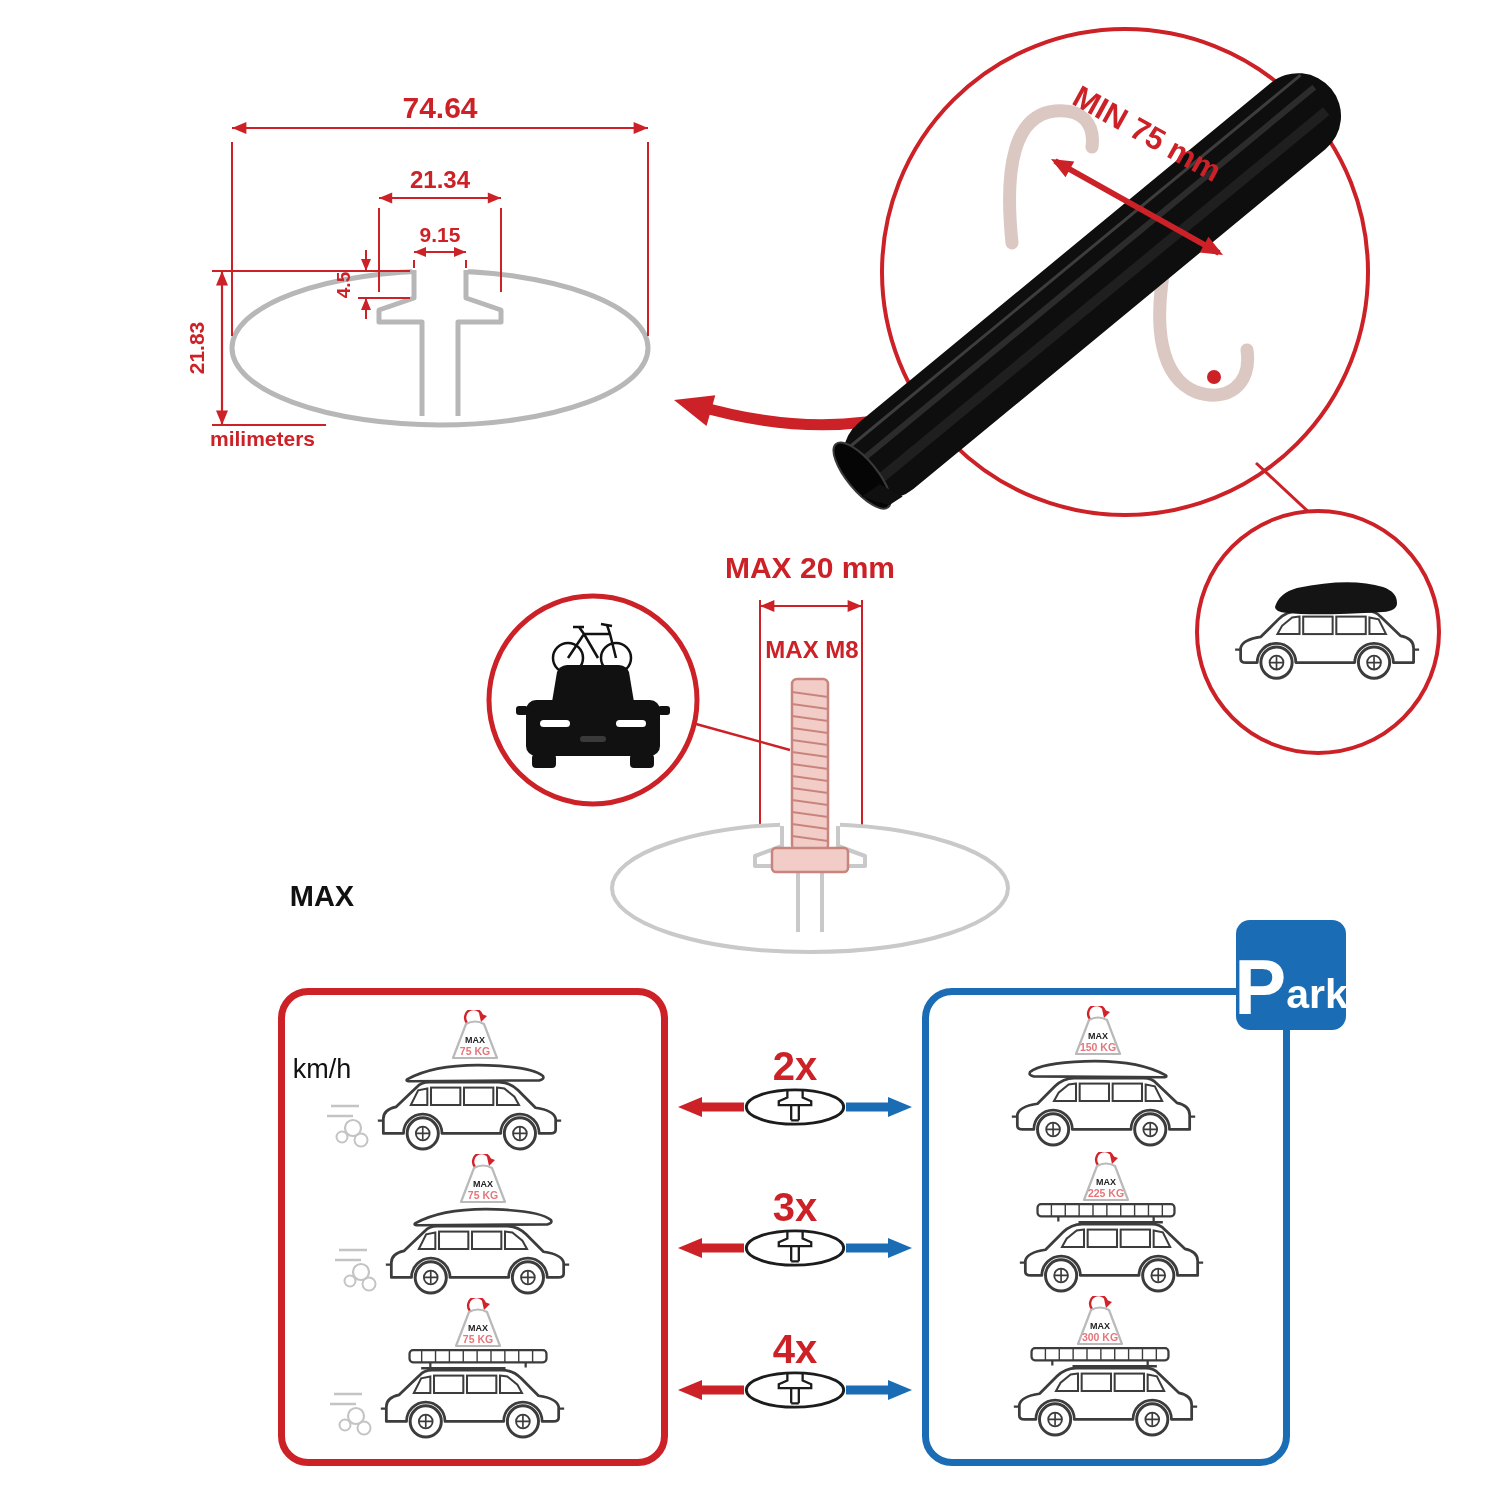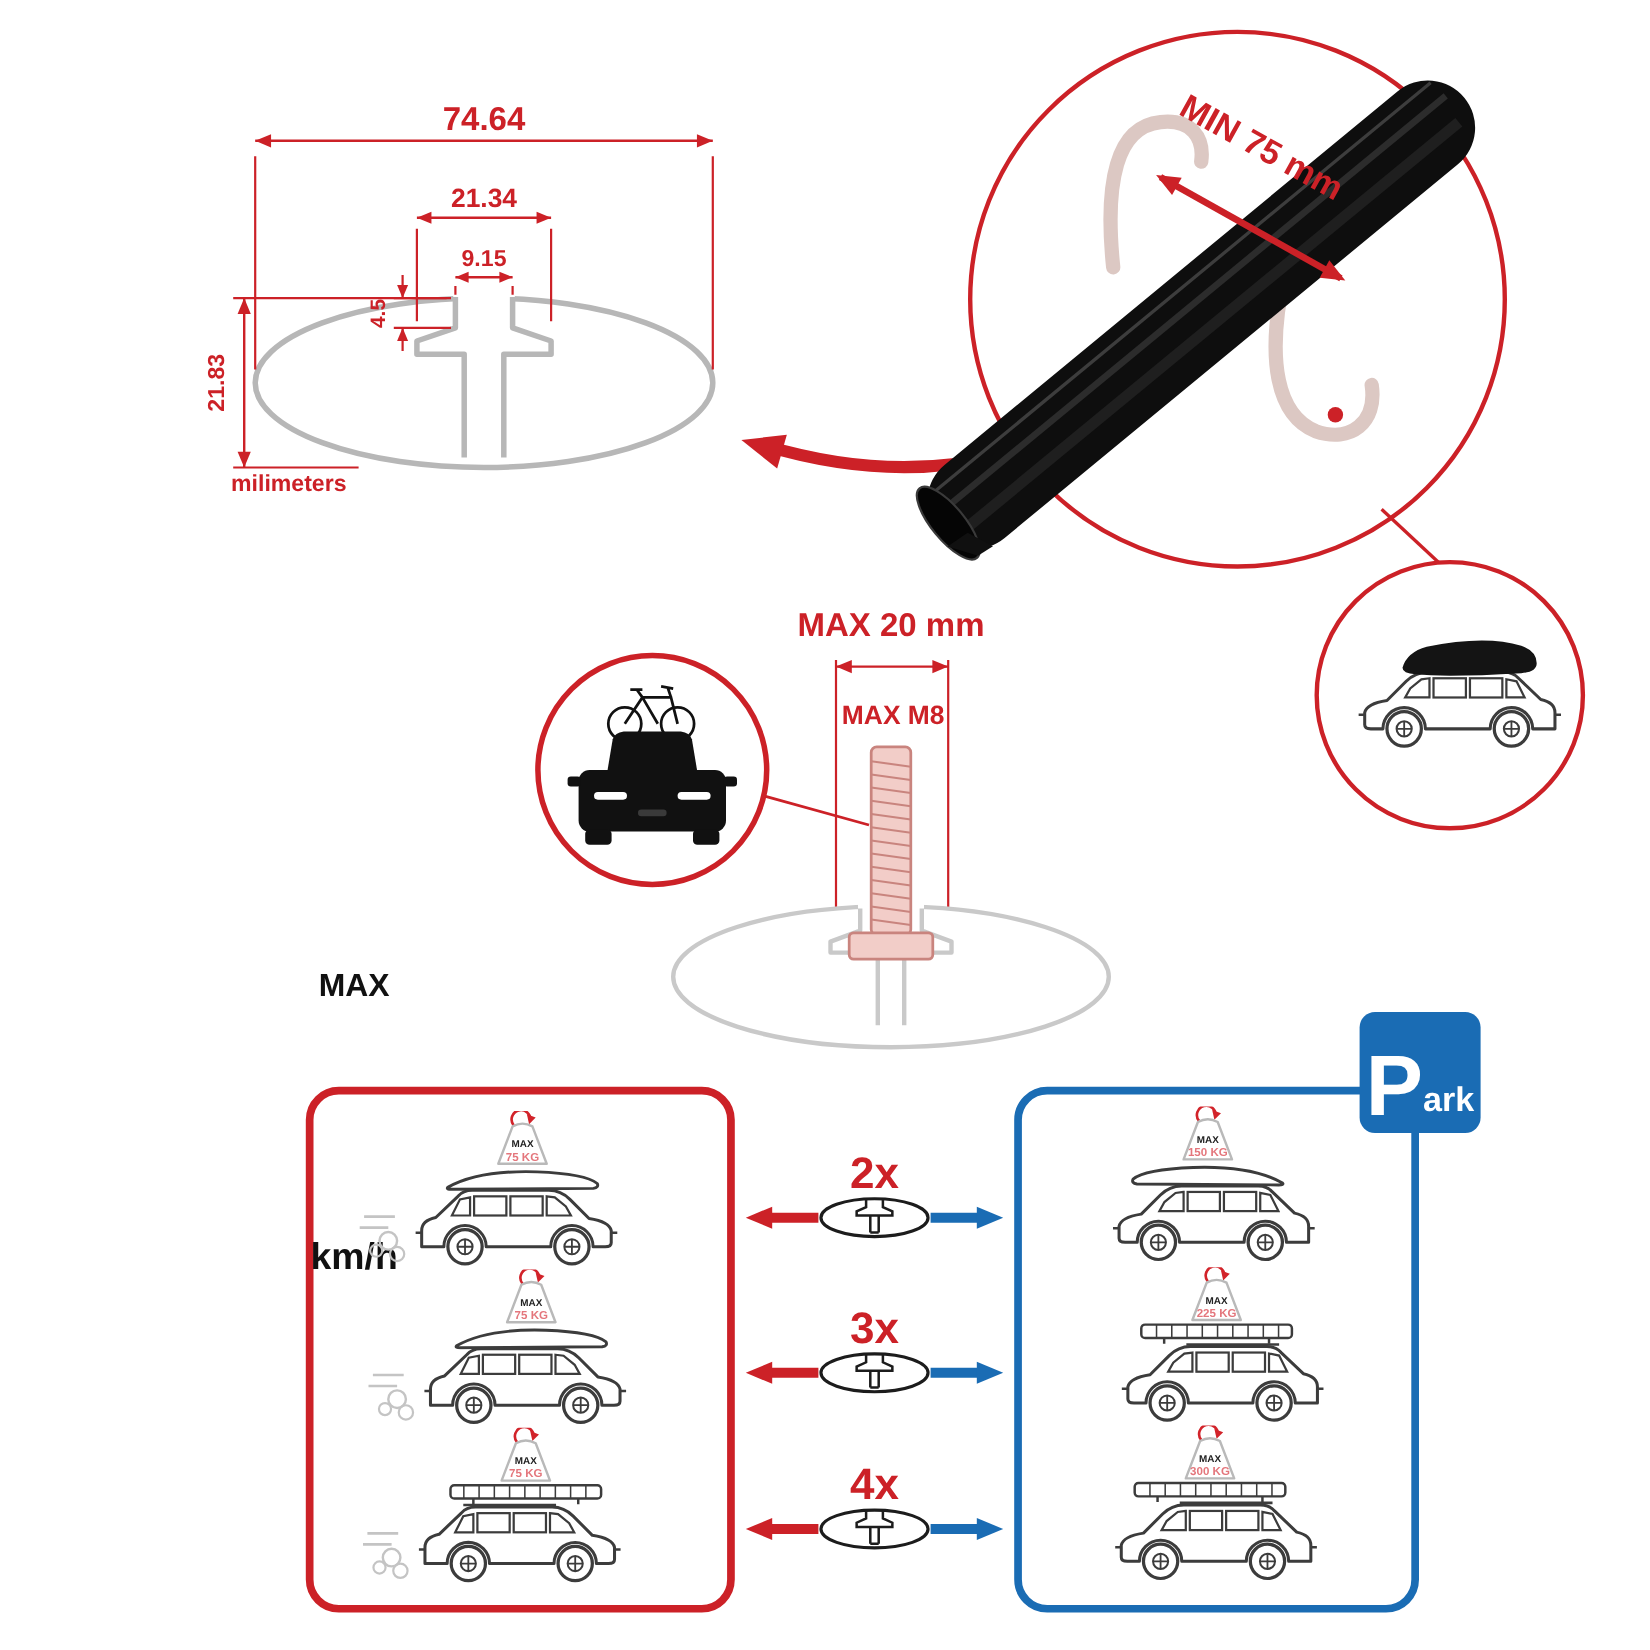--- a/index.html
+++ b/index.html
@@ -15,28 +15,28 @@
   .ghost   { stroke:#b7b7b7; stroke-width:5; fill:none; }
   .ghost2  { stroke:#c9c9c9; stroke-width:4; fill:none; }
 
   .box { position:absolute; background:#fff; }
   .red-box  { left:278px; top:988px; width:390px; height:478px; border:7px solid #cc2127; border-radius:30px; }
   .blue-box { left:922px; top:988px; width:368px; height:478px; border:7px solid #1a6cb4; border-radius:30px; }
 
   .speedo-wrap { position:absolute; left:254px; top:920px; width:136px; height:136px; }
   .max-label { position:absolute; left:254px; top:880px; width:136px; text-align:center;
                font-size:29px; font-weight:bold; color:#111; }
-  .kmh-label { position:absolute; left:250px; top:1124px; width:144px; text-align:center;
-               font-size:34px; font-weight:bold; color:#111; }
+  .kmh-label { position:absolute; left:250px; top:1054px; width:144px; text-align:center;
+               font-size:27px; font-weight:normal; color:#111; }
 
   .park-sign { position:absolute; left:1236px; top:920px; width:110px; height:110px;
                background:#1a6cb4; border-radius:14px; display:flex; align-items:flex-end;
                justify-content:center; color:#fff; padding-bottom:8px; }
   .park-p   { font-size:78px; font-weight:bold; line-height:0.88; }
-  .park-ark { font-size:31px; font-weight:bold; margin-bottom:4px; }
+  .park-ark { font-size:41px; font-weight:bold; margin-bottom:4px; }
 
   .tent-max  { font-size:9px;    font-weight:bold; fill:#222;    text-anchor:middle; }
   .tent-load { font-size:10.5px; font-weight:bold; fill:#e4767c; text-anchor:middle; }
   .mult      { font-size:40px;   font-weight:bold; fill:#cc2127; text-anchor:middle; }
   .arr-red  { stroke:#cc2127; stroke-width:9; fill:none; }
   .arr-blue { stroke:#1a6cb4; stroke-width:9; fill:none; }
 </style>
 </head>
 <body>
 

